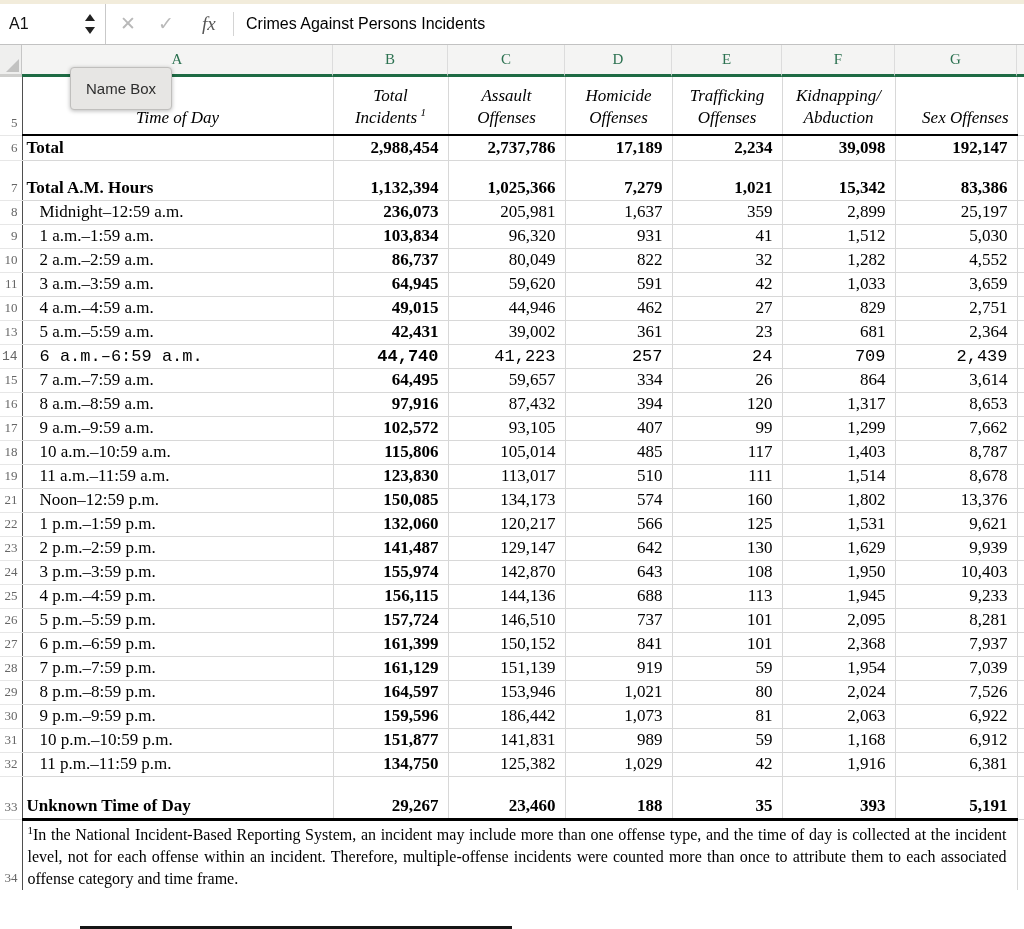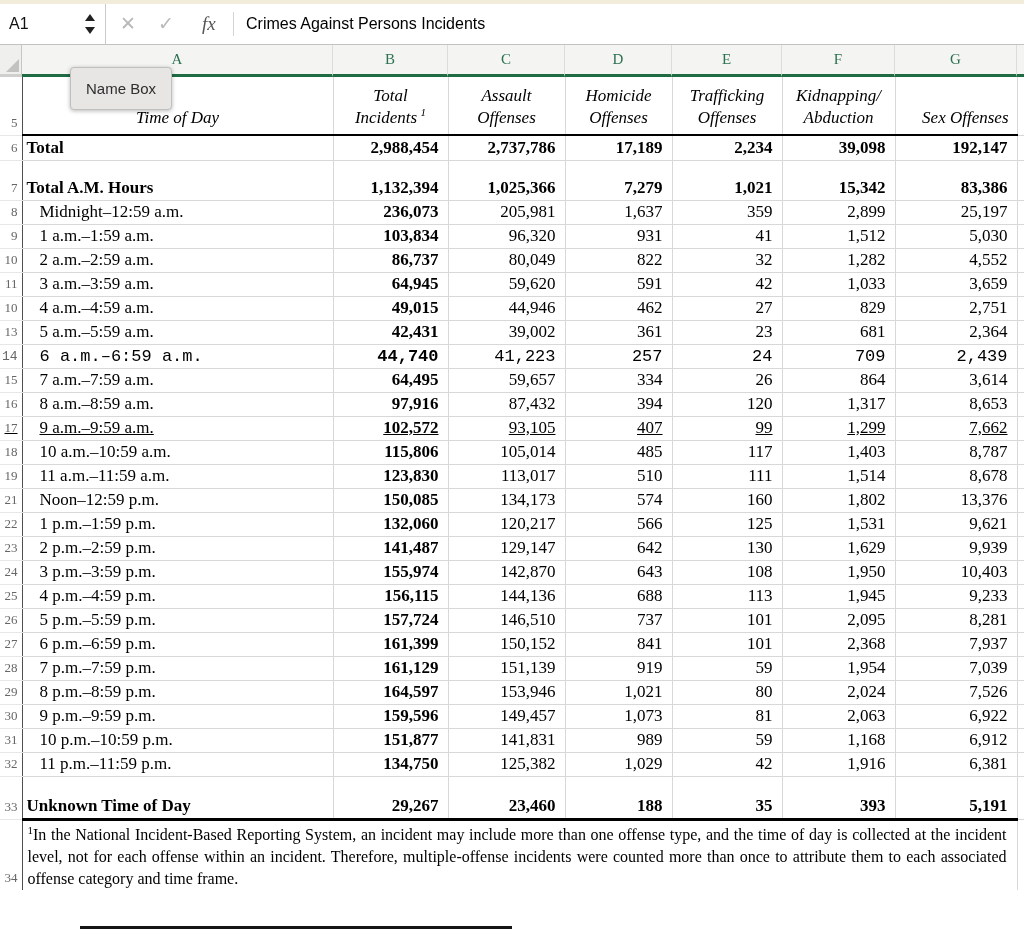--- a/index.html
+++ b/index.html
@@ -244,21 +244,21 @@
           <td class="gutter">16</td>
           <td class="label">8 a.m.–8:59 a.m.</td>
           <td class="num bold">97,916</td>
           <td class="num">87,432</td>
           <td class="num">394</td>
           <td class="num">120</td>
           <td class="num">1,317</td>
           <td class="num">8,653</td>
           <td class="sliver"></td>
         </tr>
-        <tr class="detail" style="height: 24px; text-decoration: underline;">
+        <tr class="detail" style="height: 24px;">
           <td class="gutter">17</td>
           <td class="label">9 a.m.–9:59 a.m.</td>
           <td class="num bold">102,572</td>
           <td class="num">93,105</td>
           <td class="num">407</td>
           <td class="num">99</td>
           <td class="num">1,299</td>
           <td class="num">7,662</td>
           <td class="sliver"></td>
         </tr>
@@ -380,21 +380,21 @@
           <td class="num">1,021</td>
           <td class="num">80</td>
           <td class="num">2,024</td>
           <td class="num">7,526</td>
           <td class="sliver"></td>
         </tr>
         <tr class="detail" style="height: 24px;">
           <td class="gutter">30</td>
           <td class="label">9 p.m.–9:59 p.m.</td>
           <td class="num bold">159,596</td>
-          <td class="num">149,457</td>
+          <td class="num">186,442</td>
           <td class="num">1,073</td>
           <td class="num">81</td>
           <td class="num">2,063</td>
           <td class="num">6,922</td>
           <td class="sliver"></td>
         </tr>
         <tr class="detail" style="height: 24px;">
           <td class="gutter">31</td>
           <td class="label">10 p.m.–10:59 p.m.</td>
           <td class="num bold">151,877</td>

